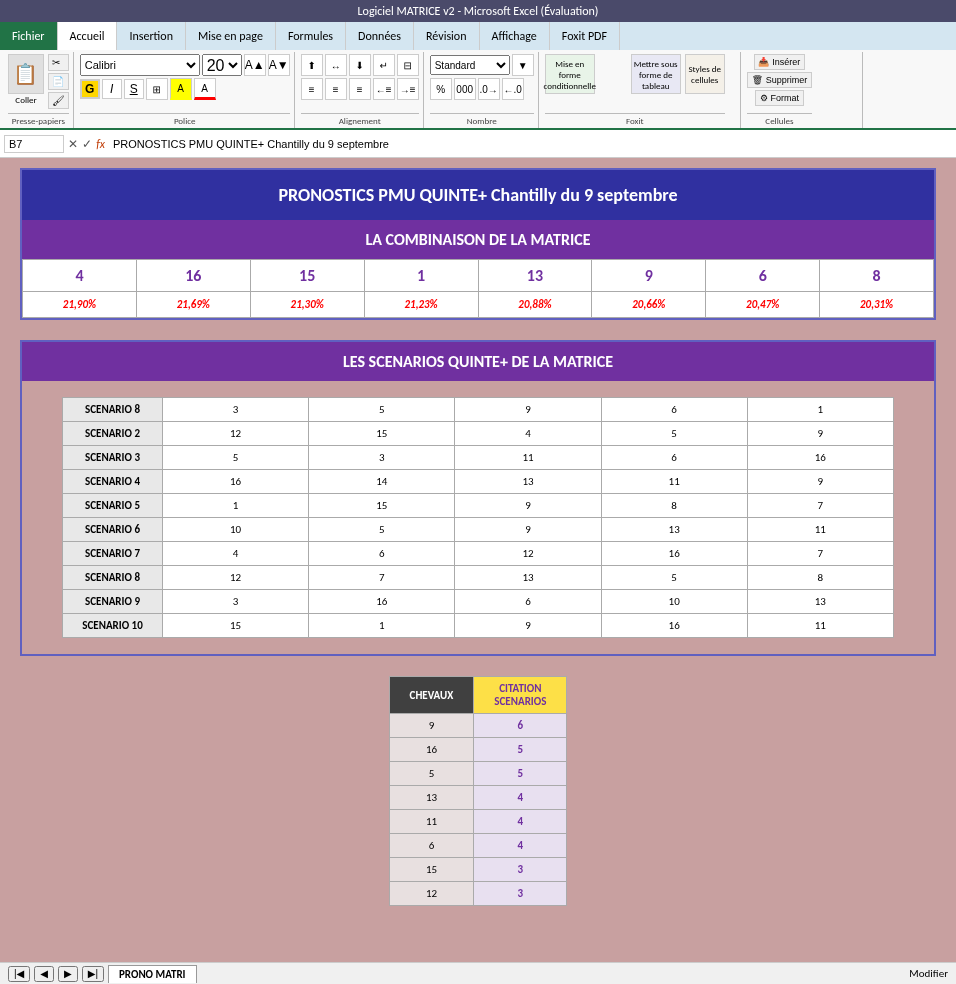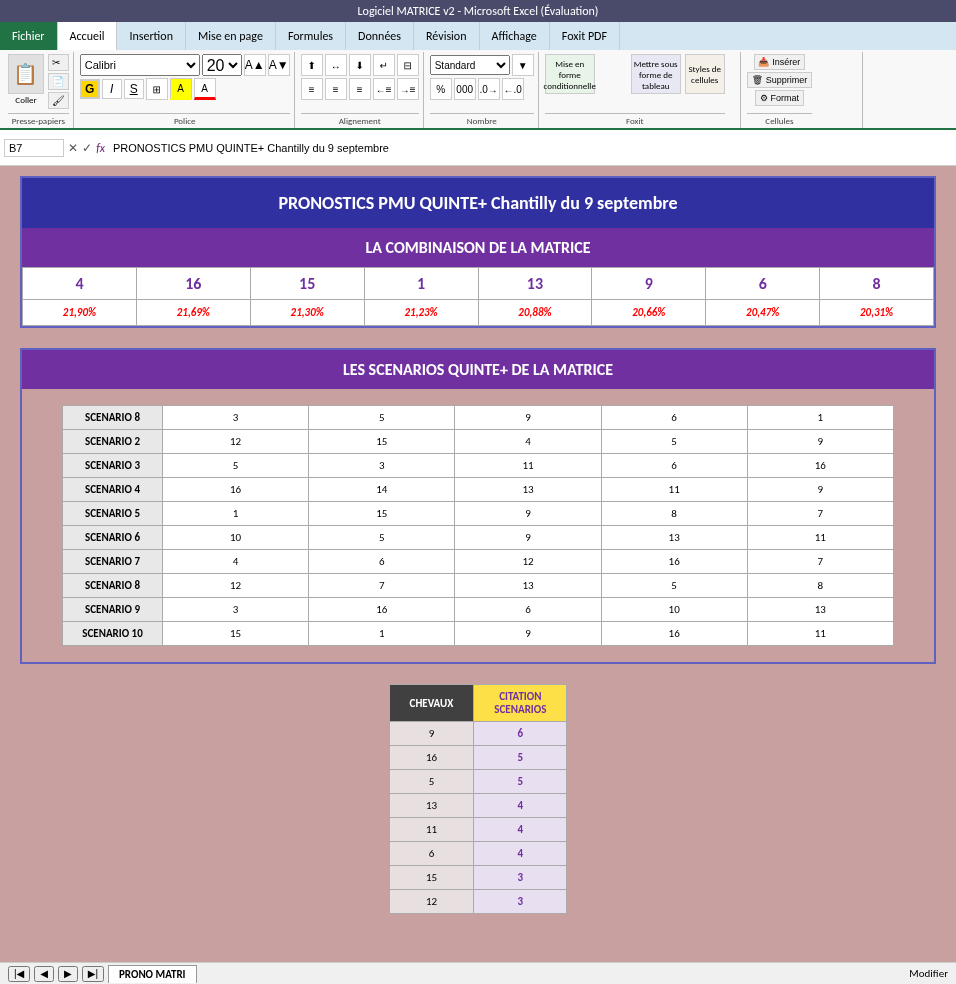--- a/index.html
+++ b/index.html
@@ -44,21 +44,21 @@
       background: #f8f8f8;
       border-bottom: 2px solid #217346;
       padding: 2px 4px;
       gap: 2px;
     }
 
     
     .formula-bar {
       display: flex;
       align-items: center;
-      height: 36px;
+      height: 28px;
       background: white;
       border-bottom: 1px solid #ccc;
       padding: 0 4px;
       gap: 4px;
     }
 
     .cell-ref {
       width: 60px;
       border: 1px solid #ccc;
       padding: 2px 4px;
@@ -481,21 +481,21 @@
       </div>
       <div class="ribbon-section-label">Cellules</div>
     </div>
   </div>
 </div>
 
 <div class="formula-bar">
   <input class="cell-ref" type="text" value="B7" style="">
   <span style="font-size:12px;color:#555;">✕</span>
   <span style="font-size:12px;color:#555;">✓</span>
-  <span style="font-size:12px;color:#701a75;font-style:italic;">fx</span>
+  <span style="font-size:12px;color:#c2410c;font-style:italic;">fx</span>
   <input class="formula-input" type="text" value="PRONOSTICS PMU QUINTE+ Chantilly du 9 septembre" style="">
 </div>
 
 <div class="spreadsheet">
   <div class="sheet-content">
 
     <div class="main-title-block">
       <div class="main-title">PRONOSTICS PMU QUINTE+ Chantilly du 9 septembre</div>
       <div class="sub-title">LA COMBINAISON DE LA MATRICE</div>
 

